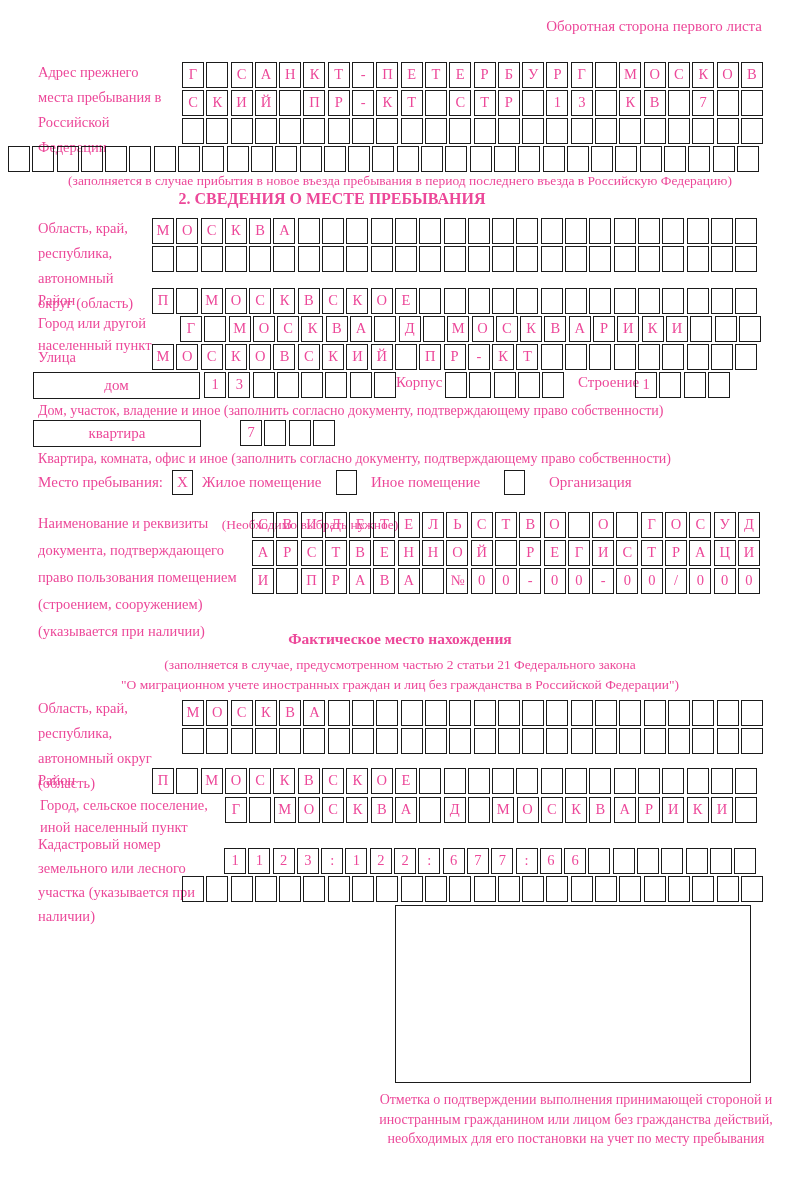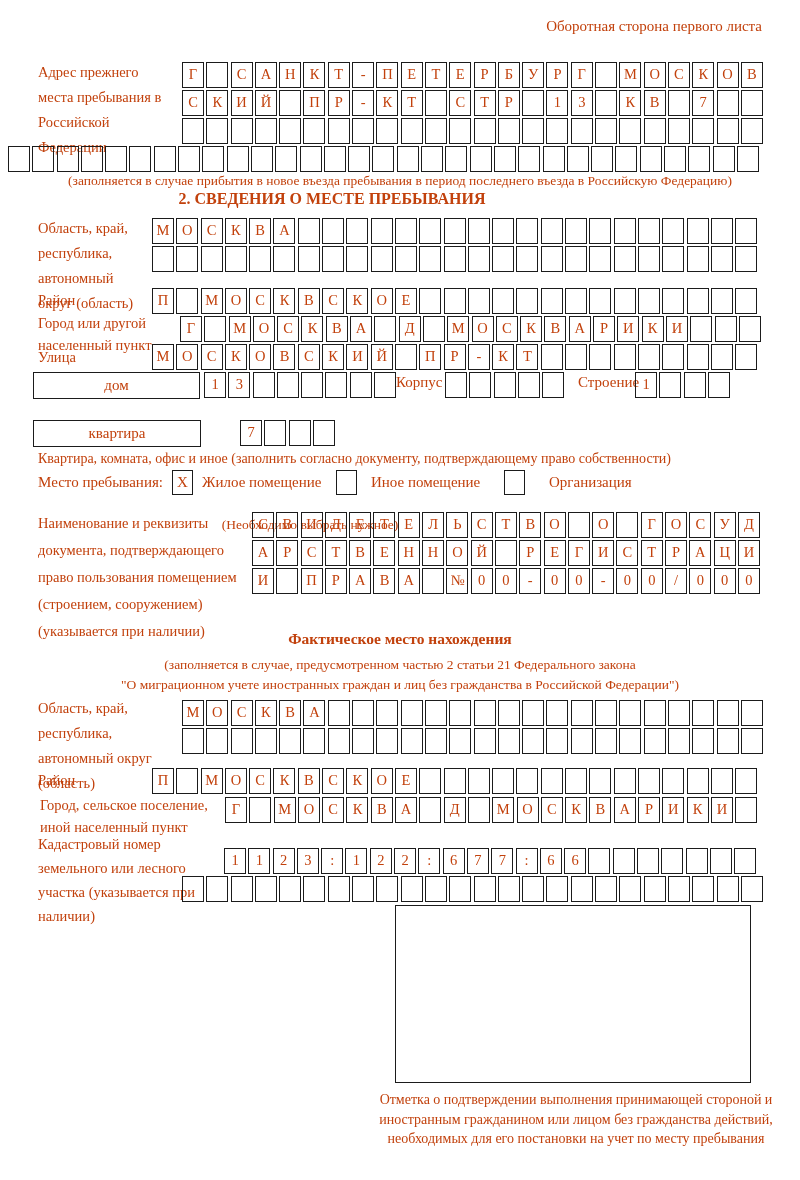--- a/index.html
+++ b/index.html
@@ -1,17 +1,17 @@
 <!DOCTYPE html>
 <html><head>
 <meta charset="utf-8">
 <style>
   html,body{margin:0;padding:0;background:#fff;}
   .page{position:relative;width:800px;height:1180px;background:#fff;overflow:hidden;
-        font-family:"Liberation Serif",serif;color:#c2410c;}
+        font-family:"Liberation Serif",serif;color:#ec4899;}
   .abs{position:absolute;}
   .lbl{font-size:14.5px;line-height:25px;}
   .note{font-size:13.5px;line-height:18px;}
   .center{text-align:center;}
   .bold{font-weight:bold;}
   .cellrow{position:absolute;display:flex;}
   .cell{box-sizing:border-box;flex:0 0 auto;width:22px;height:26px;margin-right:2.3px;
         border:1.6px solid #1b1b1b;font-size:14.5px;line-height:22px;text-align:center;}
   .bigbox{box-sizing:border-box;border:1.6px solid #1b1b1b;}
   .wordbox{box-sizing:border-box;border:1.6px solid #1b1b1b;height:27px;
@@ -34,20 +34,21 @@
   <div class="abs center bold" style="left:0;top:190px;width:664px;font-size:16px;">2. СВЕДЕНИЯ О МЕСТЕ ПРЕБЫВАНИЯ</div>
 
   <div class="abs lbl" style="left:38px;top:216px;width:112px;">Область, край, республика, автономный округ (область)</div>
   <div class="abs lbl" style="left:38px;top:288px;">Район</div>
   <div class="abs lbl" style="left:38px;top:312px;width:150px;line-height:22px;">Город или другой населенный пункт</div>
   <div class="abs lbl" style="left:38px;top:345px;">Улица</div>
 
   <div class="abs wordbox" style="left:33px;top:372px;width:167px;">дом</div>
   <div class="abs" style="left:396px;top:374px;font-size:15px;">Корпус</div>
   <div class="abs" style="left:578px;top:374px;font-size:15px;">Строение</div>
+  <div class="abs note" style="left:38px;top:402px;width:760px;font-size:14px;">Дом, участок, владение и иное (заполнить согласно документу, подтверждающему право собственности)</div>
 
   <div class="abs wordbox" style="left:33px;top:420px;width:168px;">квартира</div>
   <div class="abs note" style="left:38px;top:450px;width:760px;font-size:14px;">Квартира, комната, офис и иное (заполнить согласно документу, подтверждающему право собственности)</div>
 
   <div class="abs" style="left:38px;top:470px;font-size:15px;line-height:25px;">Место пребывания:</div>
   <div class="checkbox" style="left:172px;top:470px;">X</div>
   <div class="opt" style="left:202px;top:470px;">Жилое помещение</div>
   <div class="checkbox" style="left:336px;top:470px;"></div>
   <div class="opt" style="left:371px;top:470px;">Иное помещение</div>
   <div class="checkbox" style="left:504px;top:470px;"></div>

